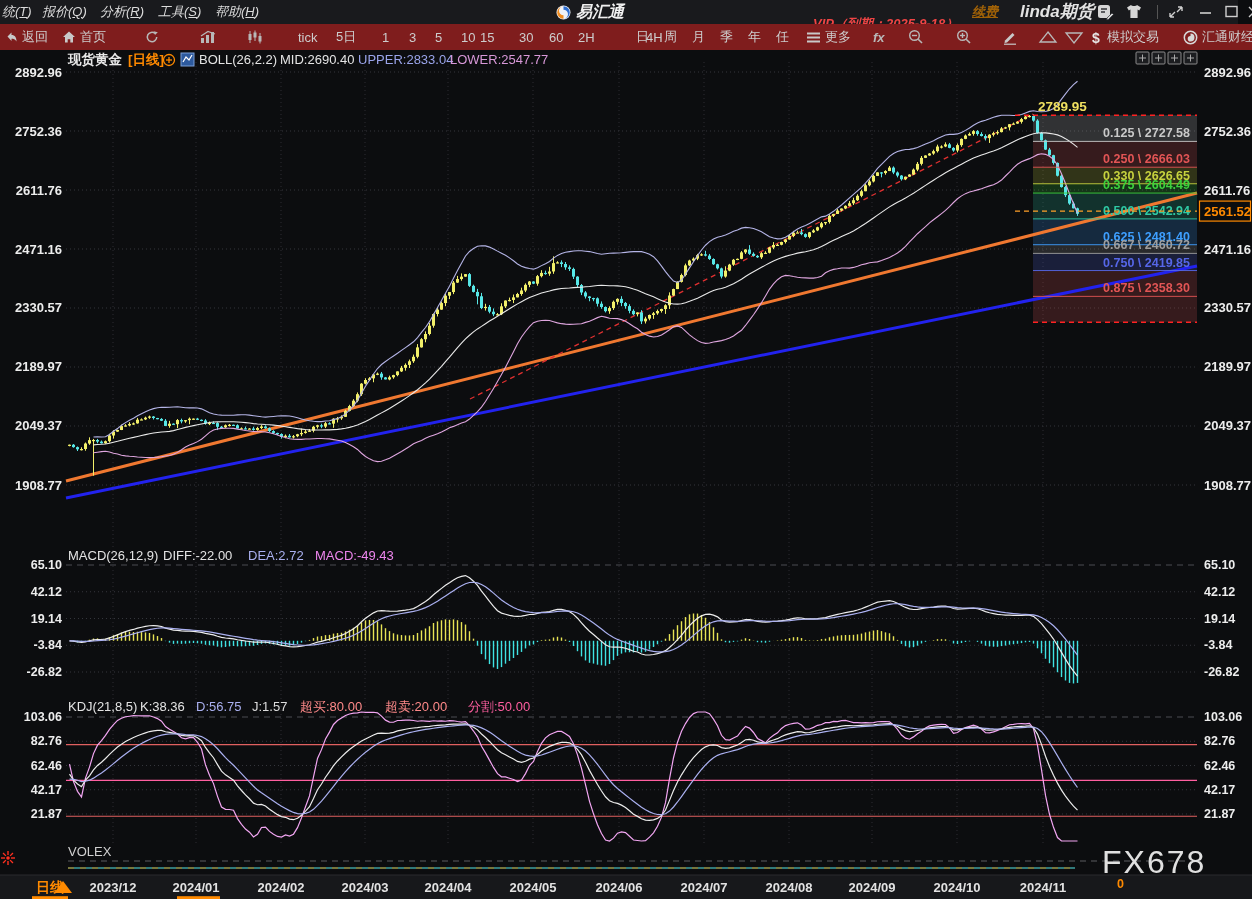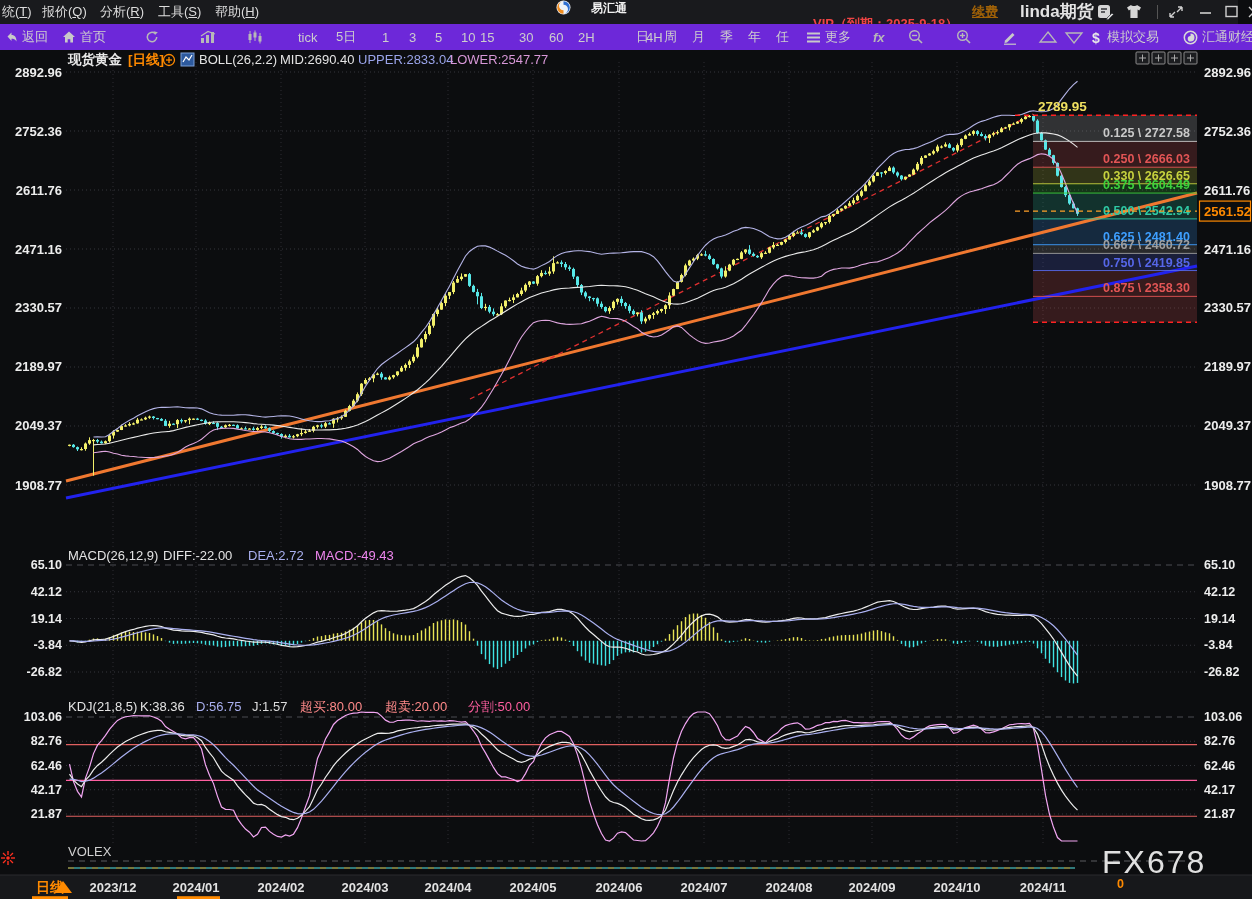--- a/index.html
+++ b/index.html
@@ -1,29 +1,29 @@
 <!DOCTYPE html>
 <html><head>
 <meta charset="utf-8">
 <style>
   html,body{margin:0;padding:0;width:1252px;height:899px;background:#0c0d0f;overflow:hidden;
     font-family:"Liberation Sans",sans-serif;}
   #app{position:relative;width:1252px;height:899px;}
   
-  .menubar{position:absolute;top:0;left:0;width:1238px;height:24px;background:#191a1d;border-bottom:4px solid #f0abfc;}
+  .menubar{position:absolute;top:0;left:0;width:1238px;height:24px;background:#191a1d;border-bottom:4px solid #f0abfc;font-style:italic;}
   .menu-item{position:absolute;top:0;height:24px;line-height:24px;color:#dcdcdc;font-size:13px;cursor:default;}
   .menu-item u{text-decoration:underline;}
-  .brand{position:absolute;left:556px;top:0;height:24px;display:flex;align-items:flex-start;gap:20px;color:#f0f0f0;font-size:12px;font-weight:bold;}
+  .brand{position:absolute;left:556px;top:0;height:24px;display:flex;align-items:center;gap:5px;color:#f0f0f0;font-size:16px;font-weight:bold;}
   .vip{position:absolute;left:813px;top:12px;height:24px;line-height:24px;color:#ef4444;font-size:13px;font-weight:bold;}
   .renew{position:absolute;left:972px;top:0;height:24px;line-height:24px;color:#a16207;font-size:13px;font-weight:bold;text-decoration:underline;}
   .account{position:absolute;left:1020px;top:0;height:24px;line-height:24px;color:#e3e3e3;font-size:17px;font-weight:bold;}
   .mb-ico{position:absolute;top:3px;width:20px;height:18px;}
   .mb-div{position:absolute;left:1157px;top:5px;width:1px;height:14px;background:#555;}
   
-  .toolbar{position:absolute;top:24px;left:0;width:1252px;height:26px;background:#6d28d9;border-bottom:1px solid #0a0a0a;}
+  .toolbar{position:absolute;top:24px;left:0;width:1252px;height:26px;background:#7f1d1d;border-bottom:1px solid #0a0a0a;}
   .tb-item{position:absolute;top:0;height:26px;display:flex;align-items:center;gap:4px;color:#cdcdcd;font-size:13px;cursor:default;white-space:nowrap;}
   .tb-item svg{display:block;}
   
   #chart{position:absolute;top:50px;left:0;}
   svg text{font-family:"Liberation Sans",sans-serif;}
 </style>
 </head>
 <body>
 <div id="app">
 

